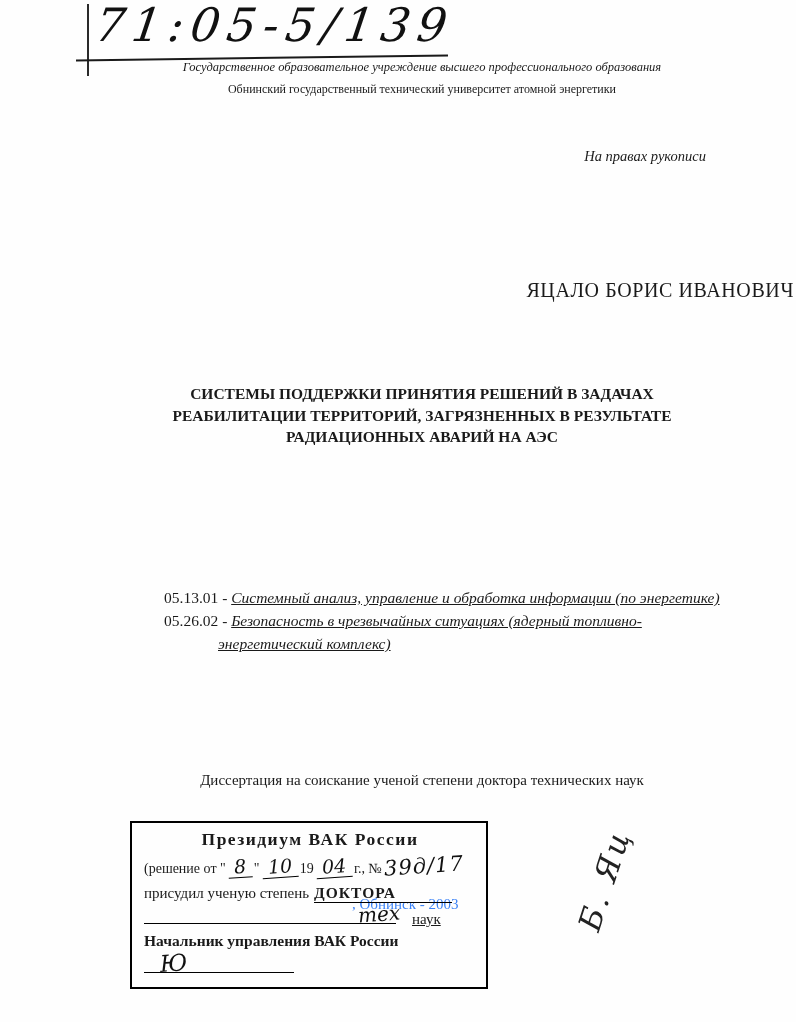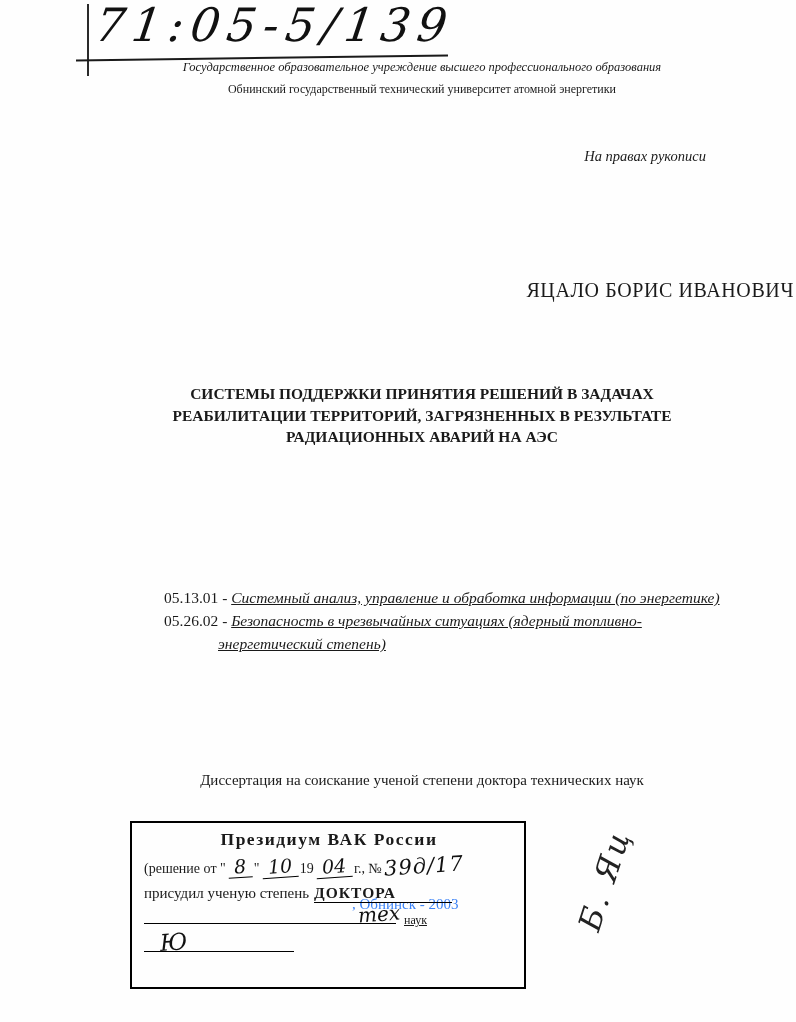--- a/index.html
+++ b/index.html
@@ -40,39 +40,39 @@
   .specs { position:absolute; top:586px; left:114px; width:565px; font-size:15.5px; line-height:23px; }
   .spec { padding-left:54px; text-indent:-54px; }
   .spec-text { font-style:italic;text-decoration:underline; }
   .dissline { position:absolute; top:772px; width:100%; text-align:center; font-size:15px; }
 
   
   .cityyear { position:absolute; left:352px; top:896px; font-size:15px; z-index:1; color:#3b82f6; }
 
   
   .stamp {
-    position:absolute; left:130px; top:821px; width:396px; height:168px;
+    position:absolute; left:130px; top:821px; width:358px; height:168px;
     border:2.5px solid #000; box-sizing:border-box;
     padding:6px 10px 5px 12px; z-index:2; background:transparent;
   }
   .st-title { text-align:center; font-weight:bold; font-size:17.5px; letter-spacing:1.5px; white-space:nowrap; }
   .st-decision { margin-top:4px; font-size:14px; white-space:nowrap; display:flex; align-items:baseline; gap:2px; }
   .hw {
     font-family:"DejaVu Serif", serif; font-style:italic; display:inline-block;
     font-size:19px; transform:rotate(-4deg); color:#111;
   }
   .hw-u { border-bottom:1.5px solid #000; padding:0 6px; }
   .hw-big { font-size:21px; letter-spacing:1px; }
   .st-award { margin-top:6px; font-size:15px; white-space:nowrap; }
   .degree-blank { display:inline-block; min-width:138px; border-bottom:1.5px solid #000; margin-left:5px; text-align:left; }
   .degree { font-weight:bold; letter-spacing:1px; font-size:15.5px; }
   .st-field { margin-top:1px; height:25px; white-space:nowrap; }
   .blankline { display:inline-block; width:252px; border-bottom:1.5px solid #000; height:19px; position:relative; }
   .hw-tex { position:absolute; right:-4px; bottom:-3px; font-size:20px; }
-  .nauk { font-size:12px; margin-left:8px;text-decoration:underline; }
+  .nauk { font-size:15px; margin-left:16px;text-decoration:underline; }
   .st-official { margin-top:3px; font-weight:bold; font-size:15.5px; white-space:nowrap; }
   .st-sigrow { margin-top:1px; }
   .blankline2 { display:inline-block; width:150px; border-bottom:1.5px solid #000; height:21px; position:relative; }
   .hw-sig { position:absolute; left:16px; bottom:-4px; font-size:23px; }
 
   
   .signature {
     position:absolute; left:552px; top:862px;
     transform:rotate(-72deg); transform-origin:center;
     font-family:"DejaVu Serif", serif; font-style:italic;
@@ -96,21 +96,21 @@
     <div class="author">ЯЦАЛО БОРИС ИВАНОВИЧ</div>
     <div class="title">СИСТЕМЫ ПОДДЕРЖКИ ПРИНЯТИЯ РЕШЕНИЙ В ЗАДАЧАХ РЕАБИЛИТАЦИИ ТЕРРИТОРИЙ, ЗАГРЯЗНЕННЫХ В РЕЗУЛЬТАТЕ РАДИАЦИОННЫХ АВАРИЙ НА АЭС</div>
 
     <div class="specs">
       <div class="spec">
         <span class="spec-code">05.13.01 -</span>
         <span class="spec-text">Системный анализ, управление и обработка информации (по энергетике)</span>
       </div>
       <div class="spec">
         <span class="spec-code">05.26.02 -</span>
-        <span class="spec-text">Безопасность в чрезвычайных ситуациях (ядерный топливно-энергетический степень)</span>
+        <span class="spec-text">Безопасность в чрезвычайных ситуациях (ядерный топливно-энергетический комплекс)</span>
       </div>
     </div>
 
     <div class="dissline">Диссертация на соискание ученой степени доктора технических наук</div>
   </div>
 
   <div class="cityyear">, Обнинск - 2003</div>
 
   <div class="stamp">
     <div class="st-title">Президиум ВАК России</div>
@@ -127,20 +127,21 @@
     </div>
 
     <div class="st-award">
       <span>присудил ученую степень</span><span class="degree-blank"><span class="degree">ДОКТОРА</span></span>
     </div>
 
     <div class="st-field">
       <span class="blankline"><span class="hw hw-tex">тех</span></span><span class="nauk">наук</span>
     </div>
 
+    <div class="st-official">Начальник управления ВАК России</div>
 
     <div class="st-sigrow">
       <span class="blankline2"><span class="hw hw-sig">Ю</span></span>
     </div>
   </div>
 
   <div class="signature">Б. Яц</div>
 
 </div>
 

